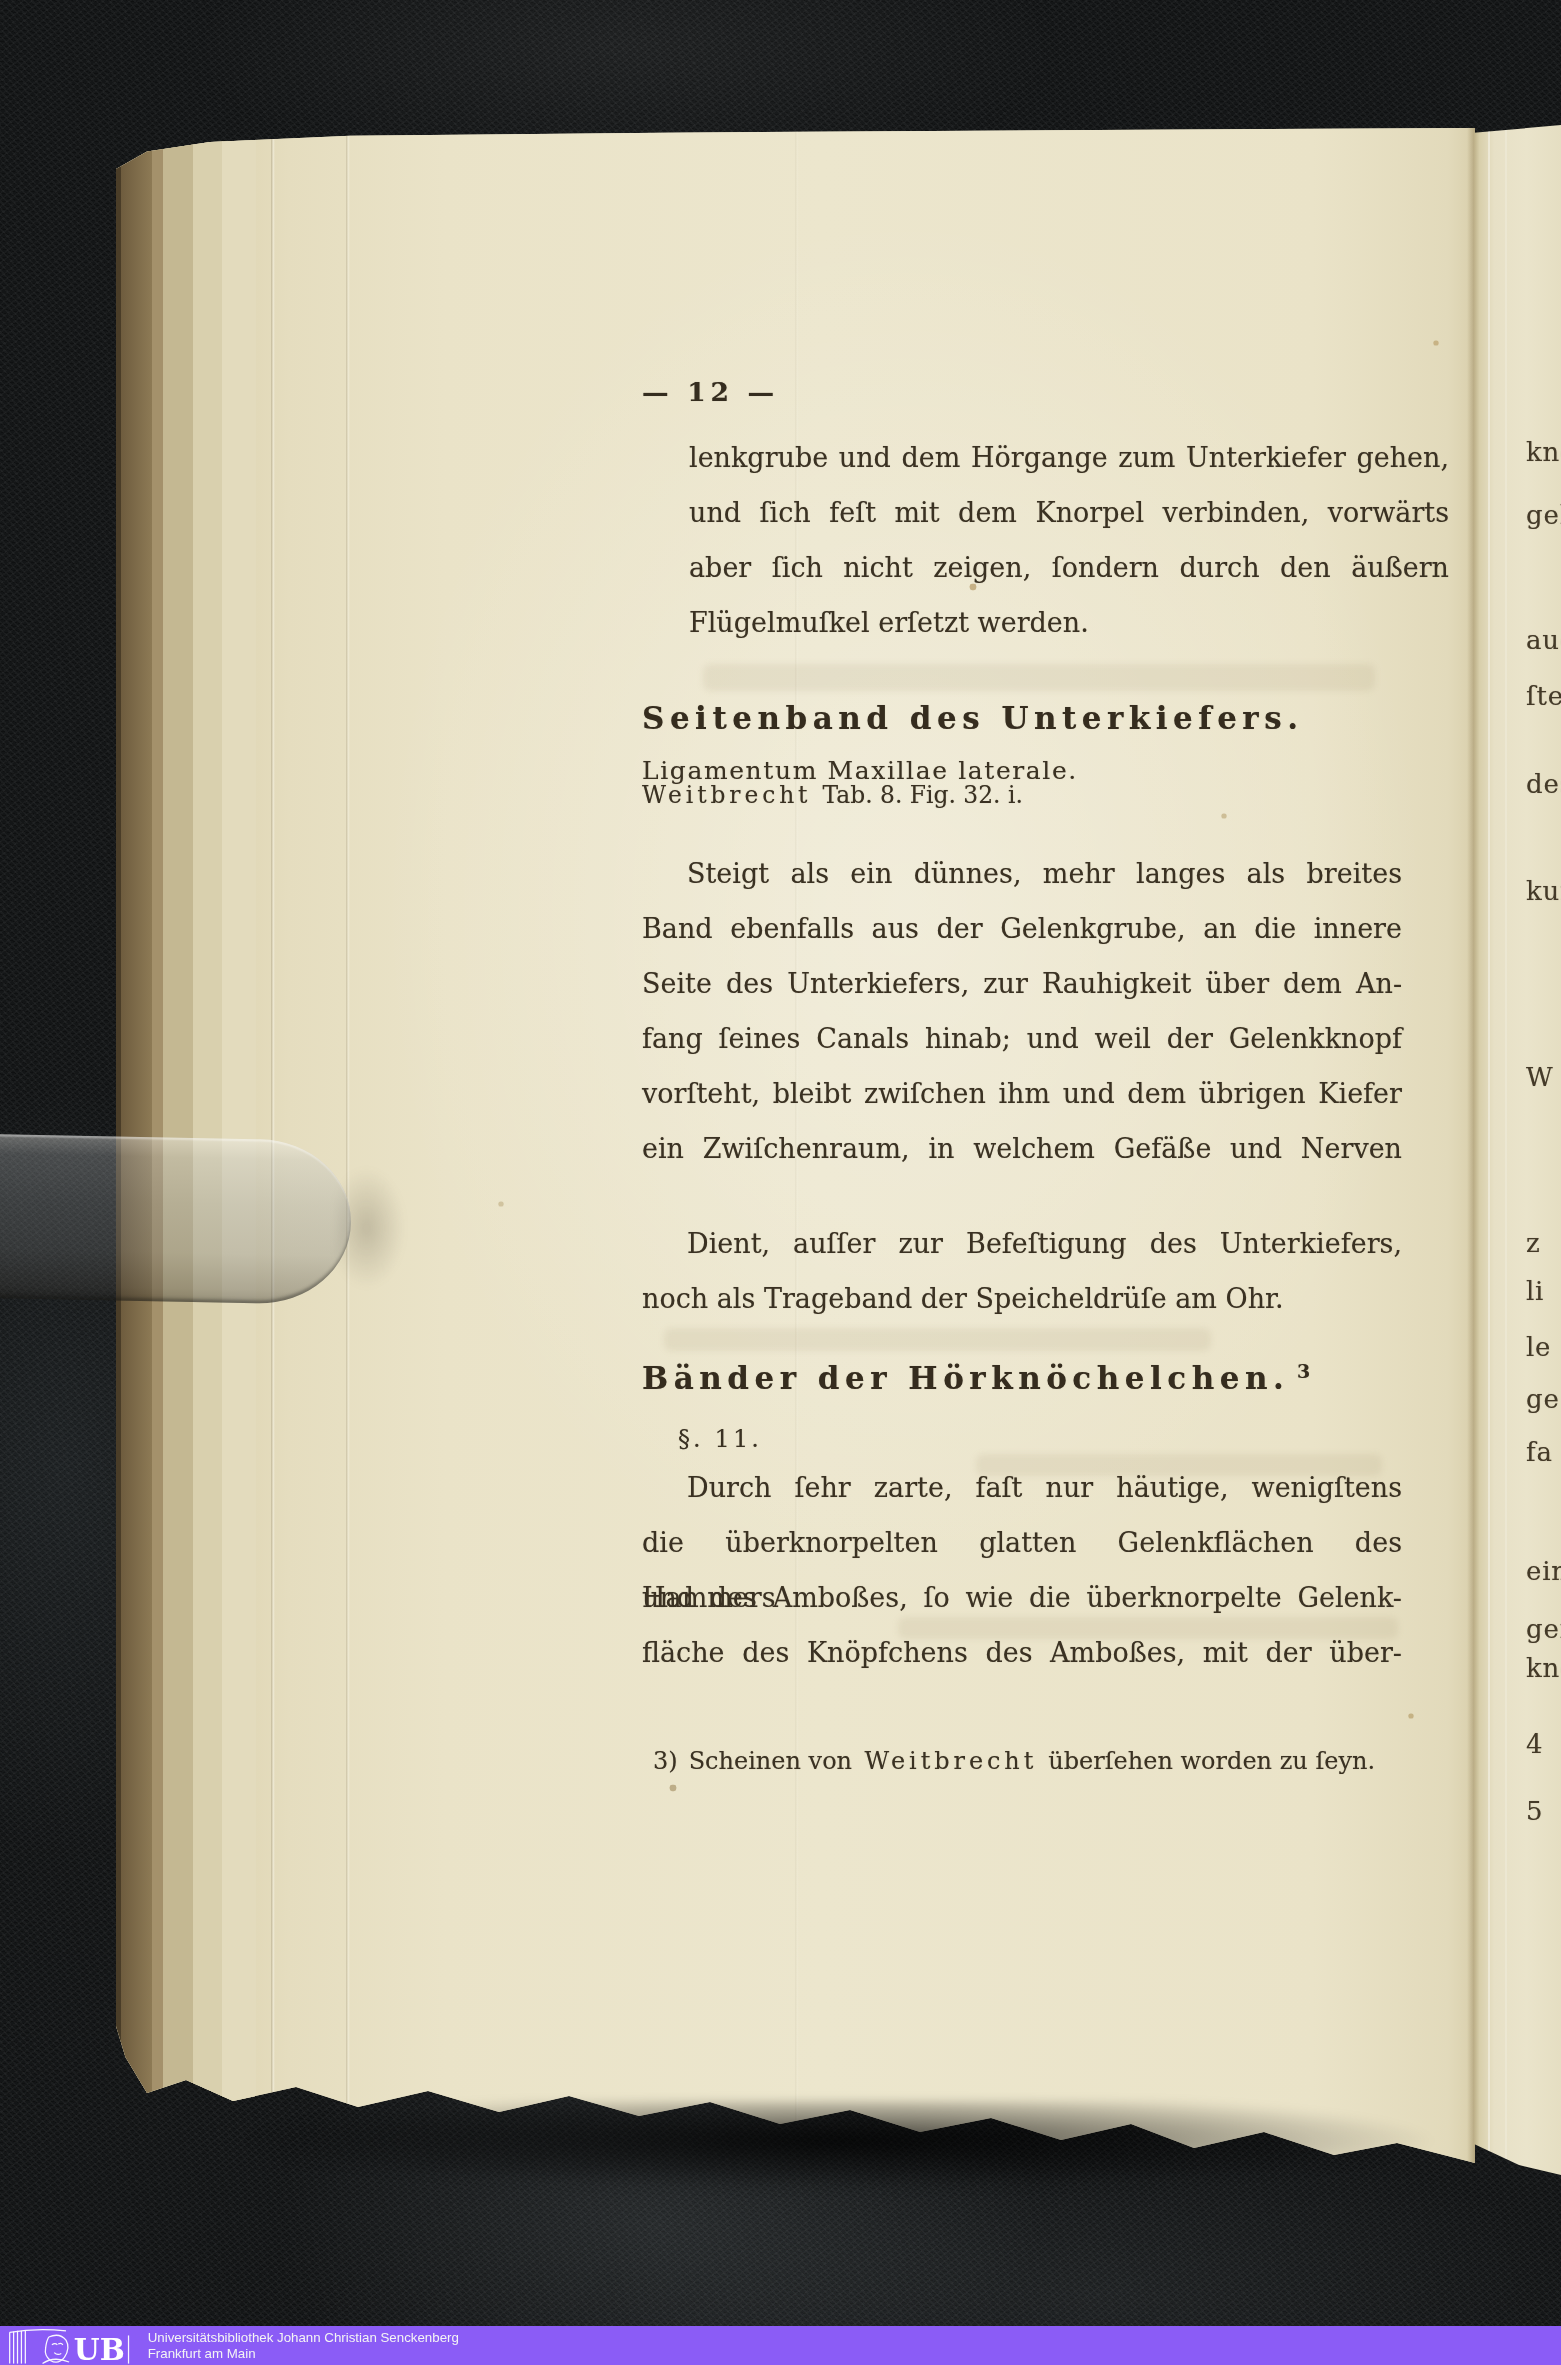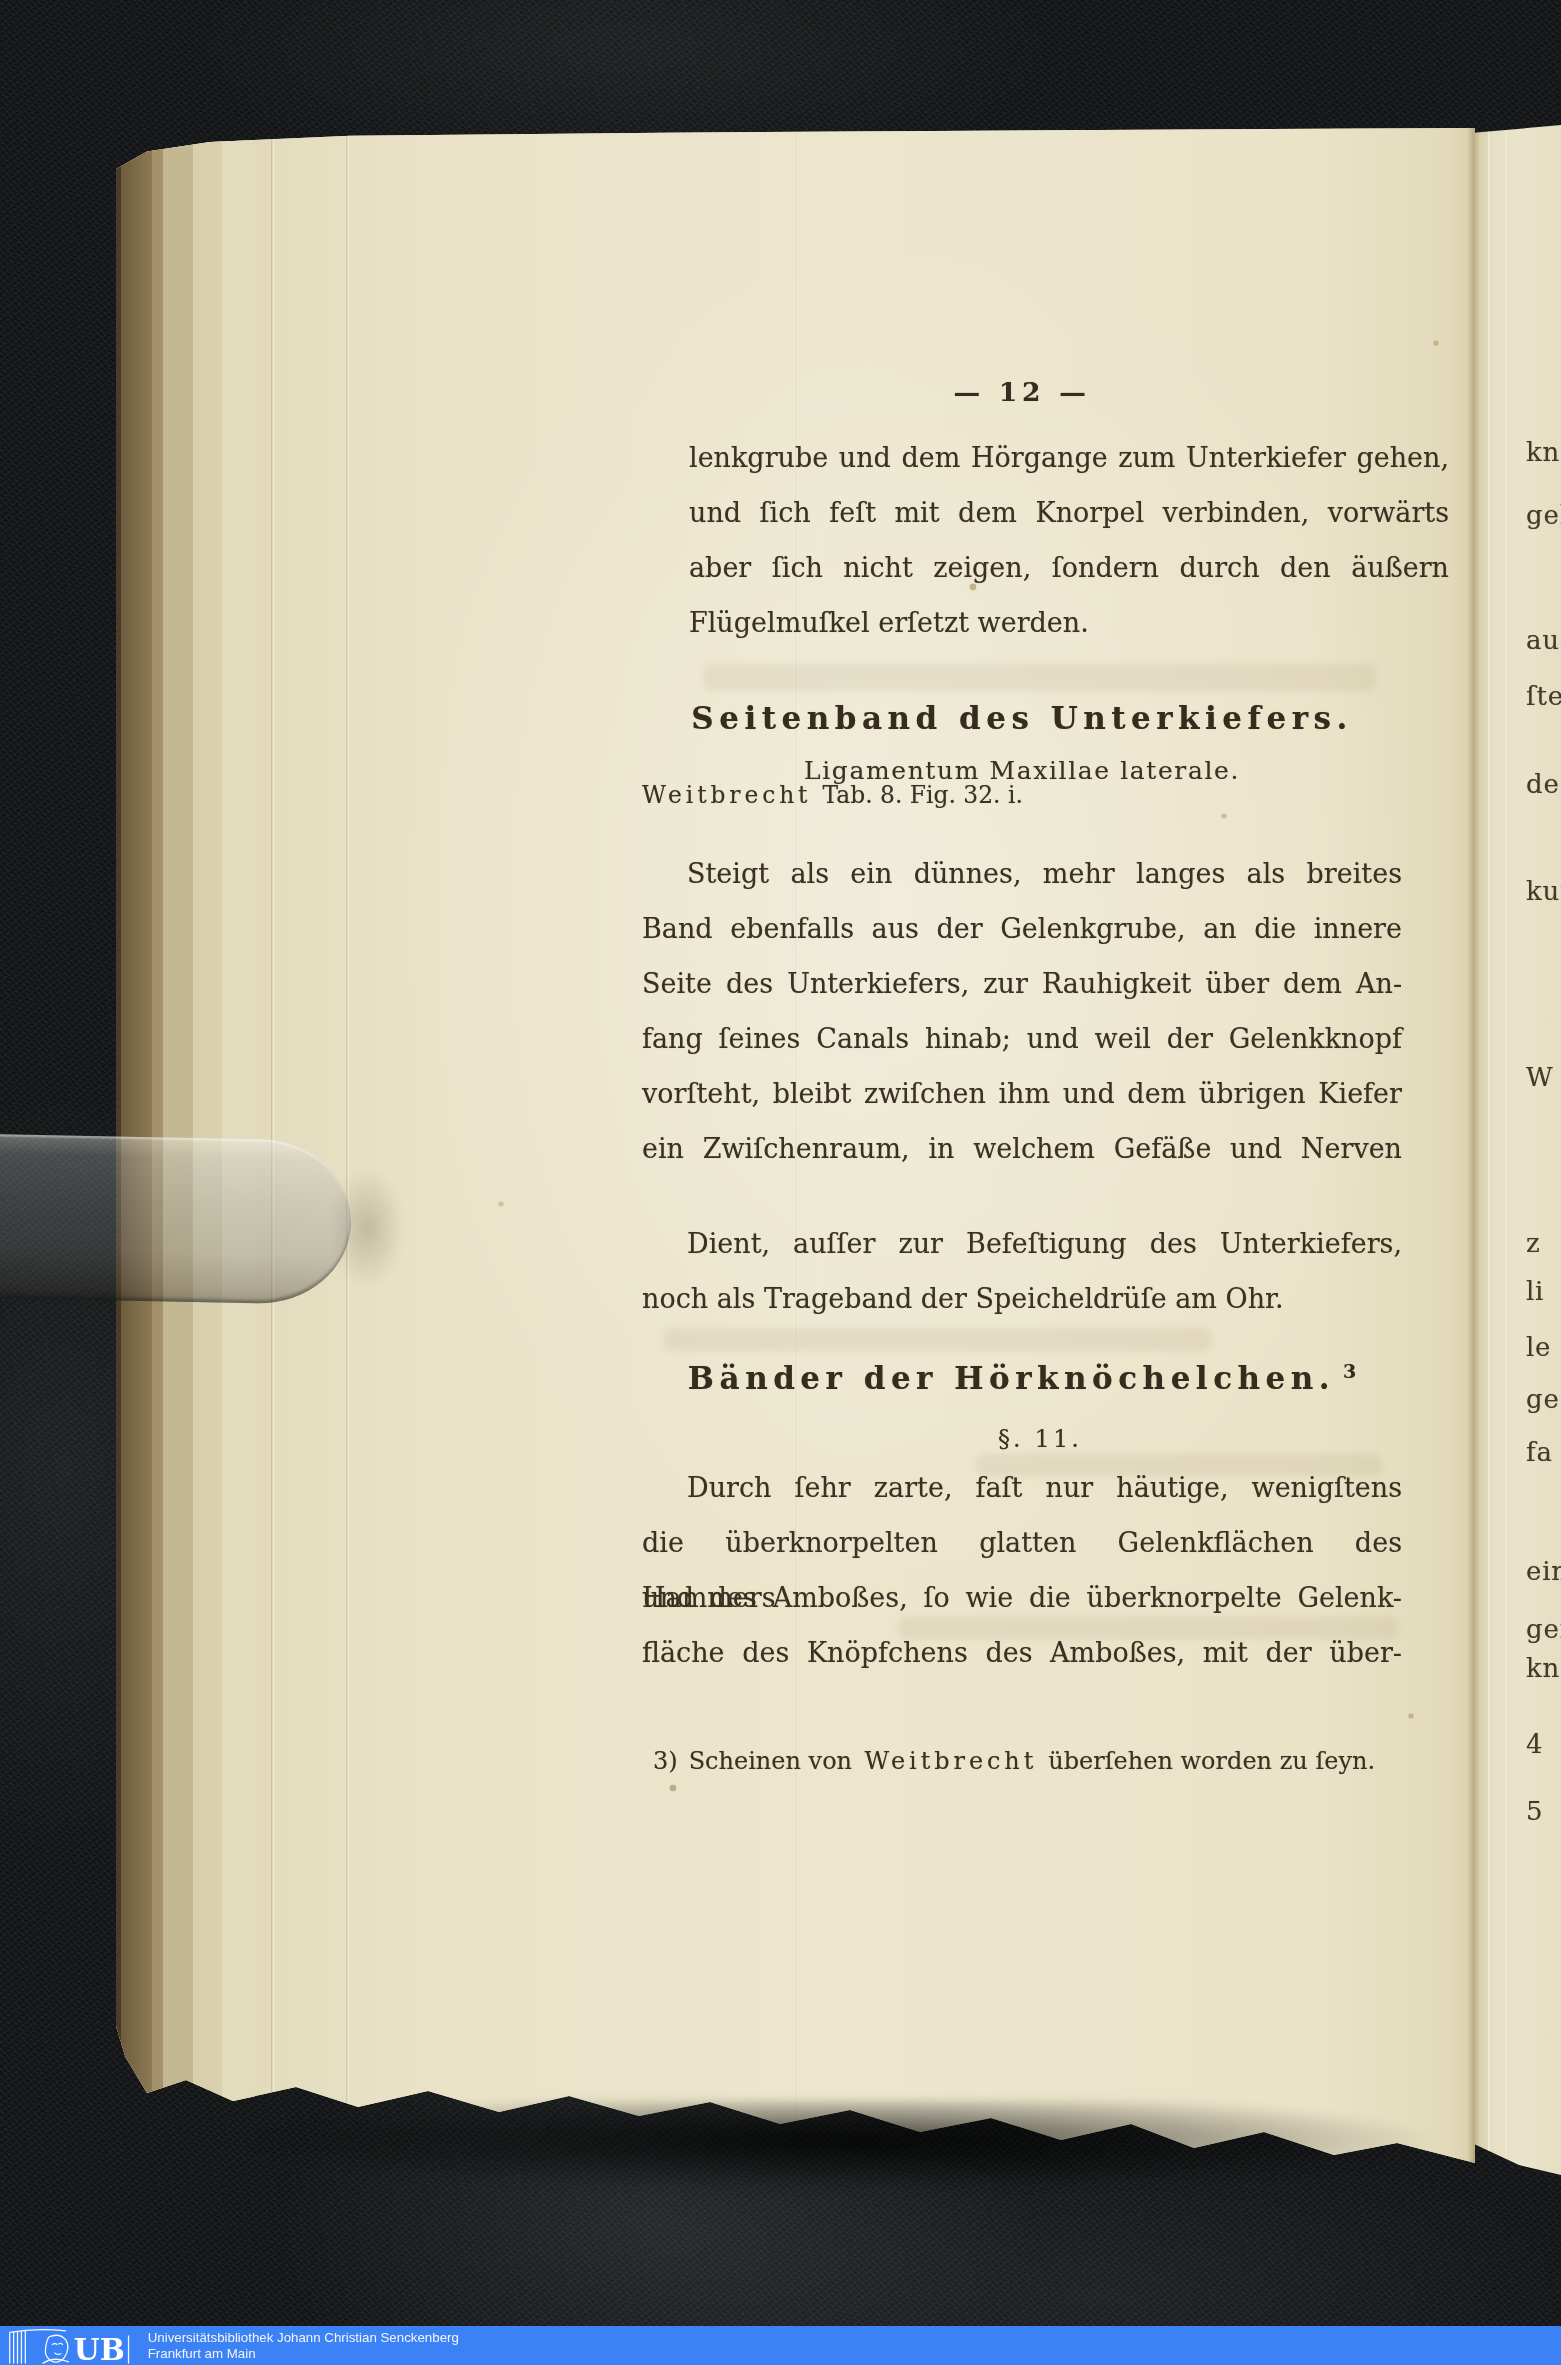--- a/index.html
+++ b/index.html
@@ -60,21 +60,21 @@
     font-size:26px; color:#443a28; letter-spacing:0.8px;
     text-shadow:0 0 0.8px rgba(68,58,40,0.45);
   }
   
   .tx{position:absolute; left:642px; width:760px; color:#3a3122;
       text-shadow:0 0 0.8px rgba(58,49,34,0.40);}
   .tx .line{height:55px; line-height:55px; font-size:27px;
       text-align:justify; text-align-last:justify; white-space:normal;}
   .tx .line.last{text-align-last:left;}
   .tx .line.indent{padding-left:45px;}
-  .center{text-align:center;}
+  .center{}
   .pagenum{font-size:26.6px; font-weight:bold; letter-spacing:4.7px; color:#352d1f;}
   .h-frak{font-size:31px; font-weight:bold; letter-spacing:5.5px; color:#352c1e;}
   .h-frak sup{font-size:19px; letter-spacing:0; vertical-align:11px; margin-left:7.8px;}
   .sub-lat{font-size:25px; letter-spacing:1.6px;}
   .refline{font-size:23.4px; line-height:34px;}
   .ls5{letter-spacing:3.9px; margin-right:11px;}
   .mark{font-size:24px; letter-spacing:3.1px;margin-left:36px;}
   .footnote{font-size:24px; line-height:36px;}
   .footnote .m{margin-right:11px;}
   
@@ -97,21 +97,21 @@
       rgba(70,68,64,0.34) 92%, rgba(40,38,34,0.38) 100%);
     box-shadow: inset 0 2.3px 1.6px rgba(255,255,255,0.35), inset 0 -3.1px 3.1px rgba(20,20,18,0.35);
   }
   .rod-shadow{
     position:absolute; left:336px; top:1148px; width:102px; height:160px;
     background:radial-gradient(ellipse 50% 50% at 30% 50%, rgba(95,88,70,0.28), transparent 75%);
     filter:blur(3.9px);
   }
   
   .banner{
-    position:absolute; left:0; bottom:0; width:1562px; height:40px; background:#3b82f6;
+    position:absolute; left:0; bottom:0; width:1562px; height:40px; background:#8b5cf6;
     display:flex; align-items:center;
   }
   .banner .logo{margin-left:4.7px; flex:0 0 auto;}
   .banner .btext{
     margin-left:14px; color:#f4f4f4;
     font-family:"Liberation Sans", sans-serif; font-size:13.3px; line-height:15.6px;
   }
 </style>
 </head>
 <body>

